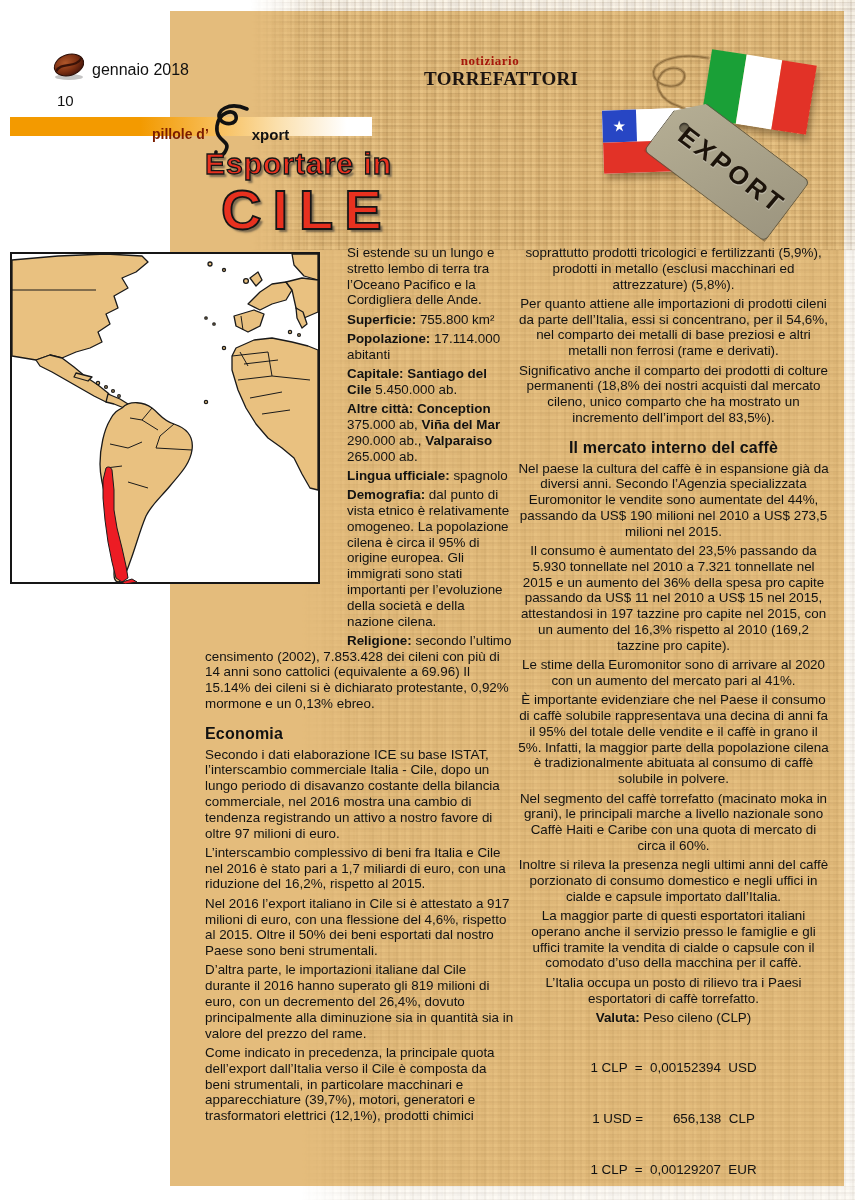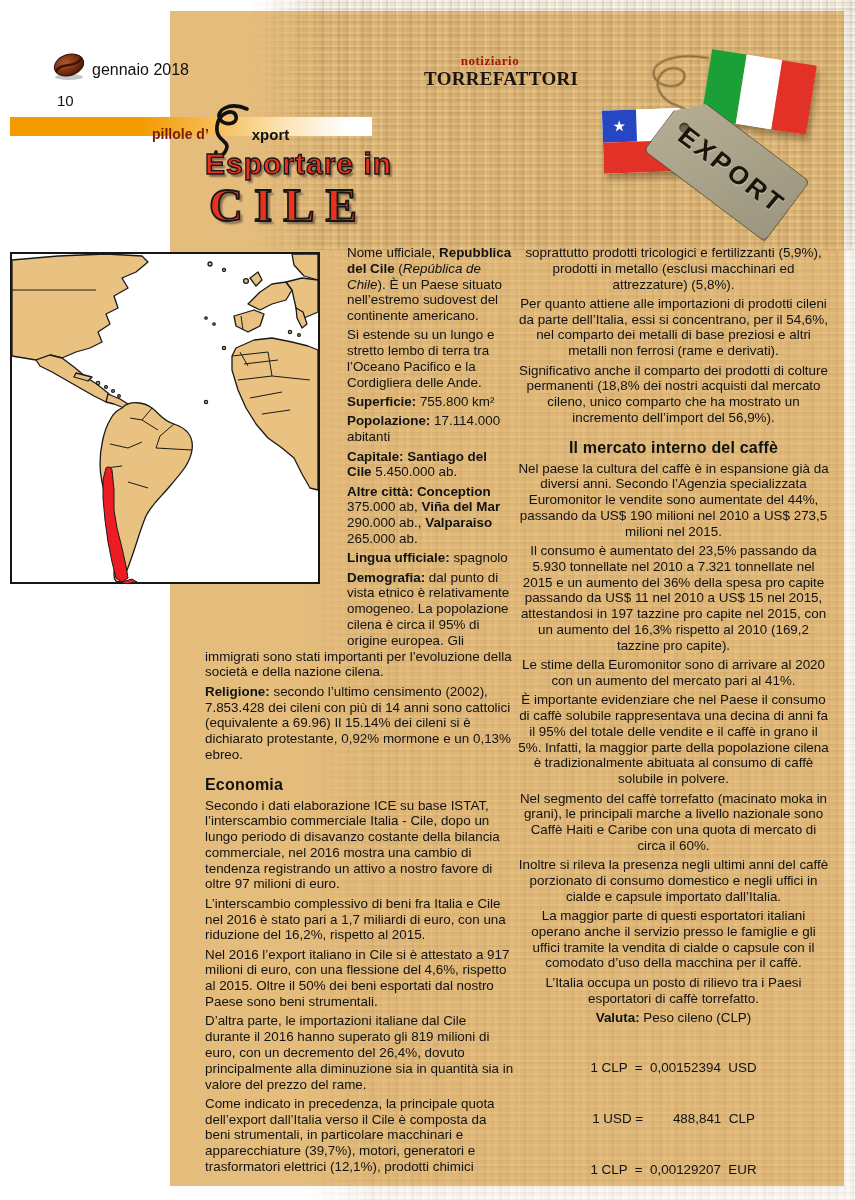--- a/index.html
+++ b/index.html
@@ -34,24 +34,24 @@
   .kicker-row{display:flex;align-items:center;height:34px;margin-left:142px;}
   .kicker-prefix{font-size:14px;font-weight:700;color:#7a1d00;white-space:pre;}
   .kicker-rest{font-size:15px;font-weight:700;color:#111;}
   .script-e{margin:-4px 1px 0 2px;overflow:visible;}
 
   .title-block{position:absolute;left:205px;top:148px;}
   .title-l1{margin:0;font-size:30px;font-weight:700;color:var(--title-red,#e8311f);
             letter-spacing:1px;line-height:1.05;
             -webkit-text-stroke:1.3px #161616;
             text-shadow:2.5px 2.5px 2px rgba(45,45,45,.55);}
-  .title-l2{margin:2px 4px 0;font-size:47px;font-weight:700;color:var(--title-red,#e8311f);
+  .title-l2{margin:2px 16px 0;font-size:56px;font-weight:700;color:var(--title-red,#e8311f);
             letter-spacing:11px;line-height:1;
             -webkit-text-stroke:1.8px #161616;
-            text-shadow:3px 3px 2px rgba(45,45,45,.55);font-family:Liberation Serif, serif;}
+            text-shadow:3px 3px 2px rgba(45,45,45,.55);}
 
   
   .italy-flag{position:absolute;left:706px;top:57px;width:106px;height:70px;display:flex;
               transform:rotate(9deg);box-shadow:3px 5px 7px rgba(50,30,5,.4);z-index:3;}
   .italy-flag .b1{flex:1;background:#1aa037;}
   .italy-flag .b2{flex:1;background:#ffffff;}
   .italy-flag .b3{flex:1;background:#e23227;}
 
   .chile-flag{position:absolute;left:603px;top:109px;width:99px;height:63px;
               transform:rotate(-2deg);box-shadow:3px 5px 7px rgba(50,30,5,.4);z-index:4;background:#fff;}
@@ -214,51 +214,50 @@
     </g>
 
     <g fill="var(--chile-highlight-red,#ed1c24)" stroke="#1a1a1a" stroke-width="1">
       <path d="M96 216 C98 214 101 215 102 218 L104 238 L104 258 L107 276 L112 296 L116 314 L118 326 L112 330 L106 326 L102 310 L98 290 L95 268 L93 246 L93 228 Z"></path>
       <path d="M112 330 L122 327 L127 330 L115 332 Z"></path>
     </g>
   </svg>
 
   <div class="col col-1">
     <div class="map-spacer"></div>
-  <p class="para"><span>Nome ufficiale, </span><span class="b">Repubblica del Cile</span><span> (</span><span class="i">República de Chile</span><span>). È un Paese situato nell’estremo sudovest del continente americano.</span></p>
       <p class="para"><span>Si estende su un lungo e stretto lembo di terra tra l’Oceano Pacifico e la Cordigliera delle Ande.</span></p>
       <p class="para"><span class="b">Superficie:</span><span> 755.800 km²</span></p>
       <p class="para"><span class="b">Popolazione:</span><span> 17.114.000 abitanti</span></p>
       <p class="para"><span class="b">Capitale: Santiago del Cile</span><span> 5.450.000 ab.</span></p>
       <p class="para"><span class="b">Altre città: Conception</span><span> 375.000 ab, </span><span class="b">Viña del Mar</span><span> 290.000 ab., </span><span class="b">Valparaiso</span><span> 265.000 ab.</span></p>
       <p class="para"><span class="b">Lingua ufficiale:</span><span> spagnolo</span></p>
       <p class="para"><span class="b">Demografia:</span><span> dal punto di vista etnico è relativamente omogeneo. La popolazione cilena è circa il 95% di origine europea. Gli immigrati sono stati importanti per l’evoluzione della società e della nazione cilena.</span></p>
       <p class="para"><span class="b">Religione:</span><span> secondo l’ultimo censimento (2002), 7.853.428 dei cileni con più di 14 anni sono cattolici (equivalente a 69.96) Il 15.14% dei cileni si è dichiarato protestante, 0,92% mormone e un 0,13% ebreo.</span></p>
       <h2 class="col-heading">Economia</h2>
       <p class="para"><span>Secondo i dati elaborazione ICE su base ISTAT, l’interscambio commerciale Italia - Cile, dopo un lungo periodo di disavanzo costante della bilancia commerciale, nel 2016 mostra una cambio di tendenza registrando un attivo a nostro favore di oltre 97 milioni di euro.</span></p>
       <p class="para"><span>L’interscambio complessivo di beni fra Italia e Cile nel 2016 è stato pari a 1,7 miliardi di euro, con una riduzione del 16,2%, rispetto al 2015.</span></p>
       <p class="para"><span>Nel 2016 l’export italiano in Cile si è attestato a 917 milioni di euro, con una flessione del 4,6%, rispetto al 2015. Oltre il 50% dei beni esportati dal nostro Paese sono beni strumentali.</span></p>
       <p class="para"><span>D’altra parte, le importazioni italiane dal Cile durante il 2016 hanno superato gli 819 milioni di euro, con un decremento del 26,4%, dovuto principalmente alla diminuzione sia in quantità sia in valore del prezzo del rame.</span></p>
       <p class="para"><span>Come indicato in precedenza, la principale quota dell’export dall’Italia verso il Cile è composta da beni strumentali, in particolare macchinari e apparecchiature (39,7%), motori, generatori e trasformatori elettrici (12,1%), prodotti chimici</span></p>
     </div>
   <div class="col col-2">
       <p class="para"><span>soprattutto prodotti tricologici e fertilizzanti (5,9%), prodotti in metallo (esclusi macchinari ed attrezzature) (5,8%).</span></p>
       <p class="para"><span>Per quanto attiene alle importazioni di prodotti cileni da parte dell’Italia, essi si concentrano, per il 54,6%, nel comparto dei metalli di base preziosi e altri metalli non ferrosi (rame e derivati).</span></p>
-      <p class="para"><span>Significativo anche il comparto dei prodotti di colture permanenti (18,8% dei nostri acquisti dal mercato cileno, unico comparto che ha mostrato un incremento dell’import del 56,9%).</span></p>
+      <p class="para"><span>Significativo anche il comparto dei prodotti di colture permanenti (18,8% dei nostri acquisti dal mercato cileno, unico comparto che ha mostrato un incremento dell’import del 83,5%).</span></p>
       <h2 class="col-heading">Il mercato interno del caffè</h2>
       <p class="para"><span>Nel paese la cultura del caffè è in espansione già da diversi anni. Secondo l’Agenzia specializzata Euromonitor le vendite sono aumentate del 44%, passando da US$ 190 milioni nel 2010 a US$ 273,5 milioni nel 2015.</span></p>
       <p class="para"><span>Il consumo è aumentato del 23,5% passando da 5.930 tonnellate nel 2010 a 7.321 tonnellate nel 2015 e un aumento del 36% della spesa pro capite passando da US$ 11 nel 2010 a US$ 15 nel 2015, attestandosi in 197 tazzine pro capite nel 2015, con un aumento del 16,3% rispetto al 2010 (169,2 tazzine pro capite).</span></p>
       <p class="para"><span>Le stime della Euromonitor sono di arrivare al 2020 con un aumento del mercato pari al 41%.</span></p>
       <p class="para"><span>È importante evidenziare che nel Paese il consumo di caffè solubile rappresentava una decina di anni fa il 95% del totale delle vendite e il caffè in grano il 5%. Infatti, la maggior parte della popolazione cilena è tradizionalmente abituata al consumo di caffè solubile in polvere.</span></p>
       <p class="para"><span>Nel segmento del caffè torrefatto (macinato moka in grani), le principali marche a livello nazionale sono Caffè Haiti e Caribe con una quota di mercato di circa il 60%.</span></p>
       <p class="para"><span>Inoltre si rileva la presenza negli ultimi anni del caffè porzionato di consumo domestico e negli uffici in cialde e capsule importato dall’Italia.</span></p>
       <p class="para"><span>La maggior parte di questi esportatori italiani operano anche il servizio presso le famiglie e gli uffici tramite la vendita di cialde o capsule con il comodato d’uso della macchina per il caffè.</span></p>
       <p class="para"><span>L’Italia occupa un posto di rilievo tra i Paesi esportatori di caffè torrefatto.</span></p>
       <p class="para"><span class="b">Valuta:</span><span> Peso cileno (CLP)</span></p>
       <div class="rate-line">1 CLP  =  0,00152394  USD</div>
-      <div class="rate-line">1 USD =        488,841  CLP</div>
+      <div class="rate-line">1 USD =        656,138  CLP</div>
       <div class="rate-line">1 CLP  =  0,00129207  EUR</div>
       <div class="rate-line">1 EUR =        773,932  CLP</div>
       <h2 class="col-heading">Dazi doganali</h2>
       <p class="para"><span class="b">Nessun dazio sul caffè</span><span> dopo l’accordo tra Cile e UE. L’ IVA è al 19%.</span></p>
     </div>
 
 </div>
 
 </body></html>

